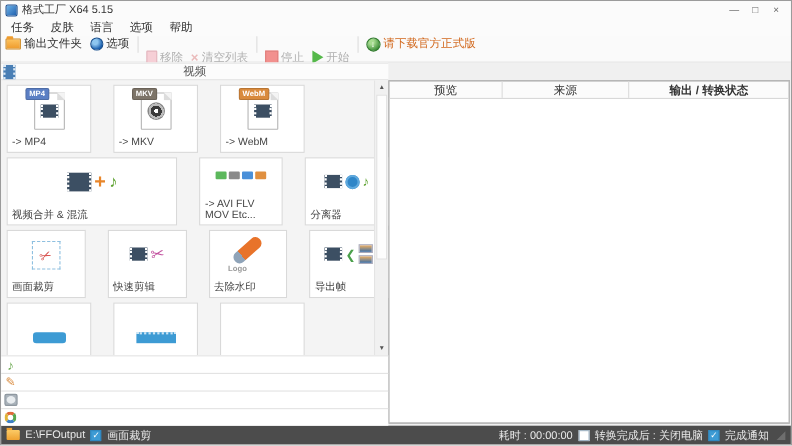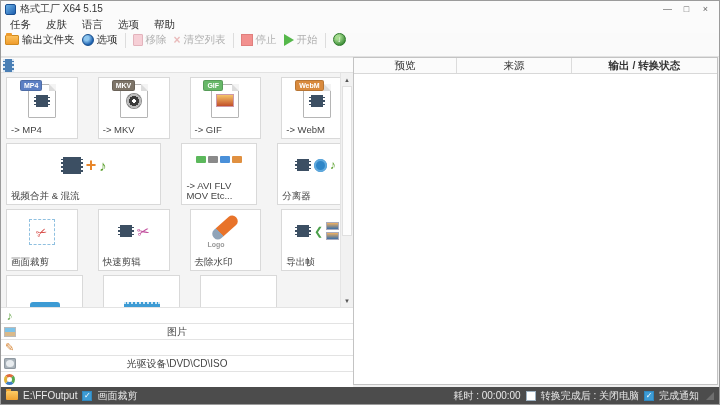--- a/index.html
+++ b/index.html
@@ -18,21 +18,21 @@
         font-size:9px; color:#666; }
 
   
   .menubar { height:16px; display:flex; align-items:center; gap:15px; padding:0 9px;
              background:#fbfbfb; font-size:10.5px; color:#333; flex:0 0 auto; }
 
   
   .toolbar { height:24px; display:flex; align-items:flex-start; padding:0 4px; gap:7px;
              background:#fafafa; border-bottom:1px solid #e2e2e2; flex:0 0 auto; }
   .tbtn { display:flex; align-items:center; gap:3px; font-size:10.5px; color:#333; }
-  .tbtn.disabled { color:#b0b0b0; }
+  .tbtn.disabled { color:#b0b0b0;margin-top:12px; }
   .sep { width:1px; height:15px; background:#ddd; }
   .ic-folder { width:14px; height:10px; background:linear-gradient(#fcc15c,#ef9c2d); border:1px solid #cf8a20;
                border-radius:1px; position:relative; }
   .ic-folder::before { content:""; position:absolute; top:-3px; left:0; width:6px; height:3px;
                background:#ef9c2d; border-radius:1px 1px 0 0; }
   .ic-options { width:12px; height:12px; border-radius:50%;
                background:radial-gradient(circle at 35% 32%,#8ec6ef 0 25%,#1e62b0 70%); border:1px solid #174e8d; }
   .ic-remove { width:10px; height:12px; background:#f6cfd6; border:1px solid #e3b3bc; border-radius:1px; }
   .ic-clear { color:#d88; opacity:.55; font-size:12px; font-weight:bold; line-height:1; }
   .ic-stop { width:12px; height:12px; background:#f2908e; border:1px solid #e07f7d; }
@@ -112,21 +112,21 @@
   .ai-audio { color:#6aa84f; font-size:12px; font-weight:bold; }
   .ai-pic { width:12px; height:10px; border:1px solid #bbb; background:linear-gradient(#7ec3e8 55%,#d9b98a 55%); }
   .ai-doc { color:#d98a3d; font-size:11px; }
   .ai-disc { width:12px; height:11px; border-radius:2px; background:#a9b2ba;
           box-shadow:inset 0 0 0 1px #8f98a0; position:relative; }
   .ai-disc::after { content:""; position:absolute; inset:2px 2px 2px 2px; border-radius:50%; background:#e8ecef; }
   .ai-tools { width:11px; height:11px; border-radius:50%; border:3px solid;
           border-color:#e06a3a #58a84e #3d7fc4 #e0b43a; }
 
   
-  .right { flex:1 1 auto; display:flex; flex-direction:column; margin:0 1px 2px 0;
+  .right { flex:1 1 auto; display:flex; flex-direction:column; margin:16px 1px 2px 0;
           border:1px solid #c3c3c3; background:#737373; min-width:0; }
   .thead { height:16px; flex:0 0 auto; display:flex; background:#fbfbfb; border-bottom:1px solid #d8d8d8; }
   .th { display:flex; align-items:center; justify-content:center; font-size:10.5px; color:#333;
           border-right:1px solid #dcdcdc; }
   .th:nth-child(1){ width:103px; } .th:nth-child(2){ width:115px; } .th:nth-child(3){ flex:1; border-right:none;font-weight:bold; }
   .tbody { flex:1; background:#fff; }
 
   
   .statusbar { height:17px; flex:0 0 auto; background:#4c4c4c; display:flex; align-items:center;
           padding:0 5px; gap:5px; font-size:10px; color:#e9e9e9; }
@@ -185,29 +185,31 @@
       <span class="ic-stop"></span>
       <span>停止</span>
     </div>
     <div class="tbtn disabled">
       <span class="ic-play"></span>
       <span>开始</span>
     </div>
     <div class="sep"></div>
     <div class="tbtn">
       <span class="ic-download">↓</span>
+      <span class="download-label">请下载官方正式版</span>
     </div>
   </div>
 
   <div class="main">
 
     <div class="left">
 
       <div class="video-header">
         <span class="film-sm"></span>
+        <span class="vh-label">视频</span>
       </div>
 
       <div class="tiles-wrap">
 
         <div class="row">
           <div class="tile">
             <div class="icon-area">
               <div class="page">
                 <span class="badge" style="background:#5b7fc4">MP4</span>
                 <span class="film"></span>
@@ -216,29 +218,20 @@
             <span class="tile-label">-&gt; MP4</span>
           </div>
           <div class="tile">
             <div class="icon-area">
               <div class="page">
                 <span class="badge" style="background:#7d7468">MKV</span>
                 <span class="disc"></span>
               </div>
             </div>
             <span class="tile-label">-&gt; MKV</span>
-          </div>
-          <div class="tile">
-            <div class="icon-area">
-              <div class="page">
-                <span class="badge" style="background:#67b868">GIF</span>
-                <span class="photo"></span>
-              </div>
-            </div>
-            <span class="tile-label">-&gt; GIF</span>
           </div>
           <div class="tile">
             <div class="icon-area">
               <div class="page">
                 <span class="badge" style="background:#d98a3d">WebM</span>
                 <span class="film"></span>
               </div>
             </div>
             <span class="tile-label">-&gt; WebM</span>
           </div>
@@ -328,33 +321,26 @@
           <span class="sb-thumb"></span>
           <span class="sb-arrow bottom">▼</span>
         </div>
       </div>
 
       <div class="accordion">
         <div class="acc-row">
           <span class="acc-icon ai-audio">♪</span>
         </div>
         <div class="acc-row">
-          <span class="acc-icon">
-              <span class="ai-pic"></span>
-            </span>
-          <span class="acc-label">图片</span>
-        </div>
-        <div class="acc-row">
           <span class="acc-icon ai-doc">✎</span>
         </div>
         <div class="acc-row">
           <span class="acc-icon">
               <span class="ai-disc"></span>
             </span>
-          <span class="acc-label">光驱设备\DVD\CD\ISO</span>
         </div>
         <div class="acc-row">
           <span class="acc-icon">
               <span class="ai-tools"></span>
             </span>
         </div>
       </div>
     </div>
 
     <div class="right">

